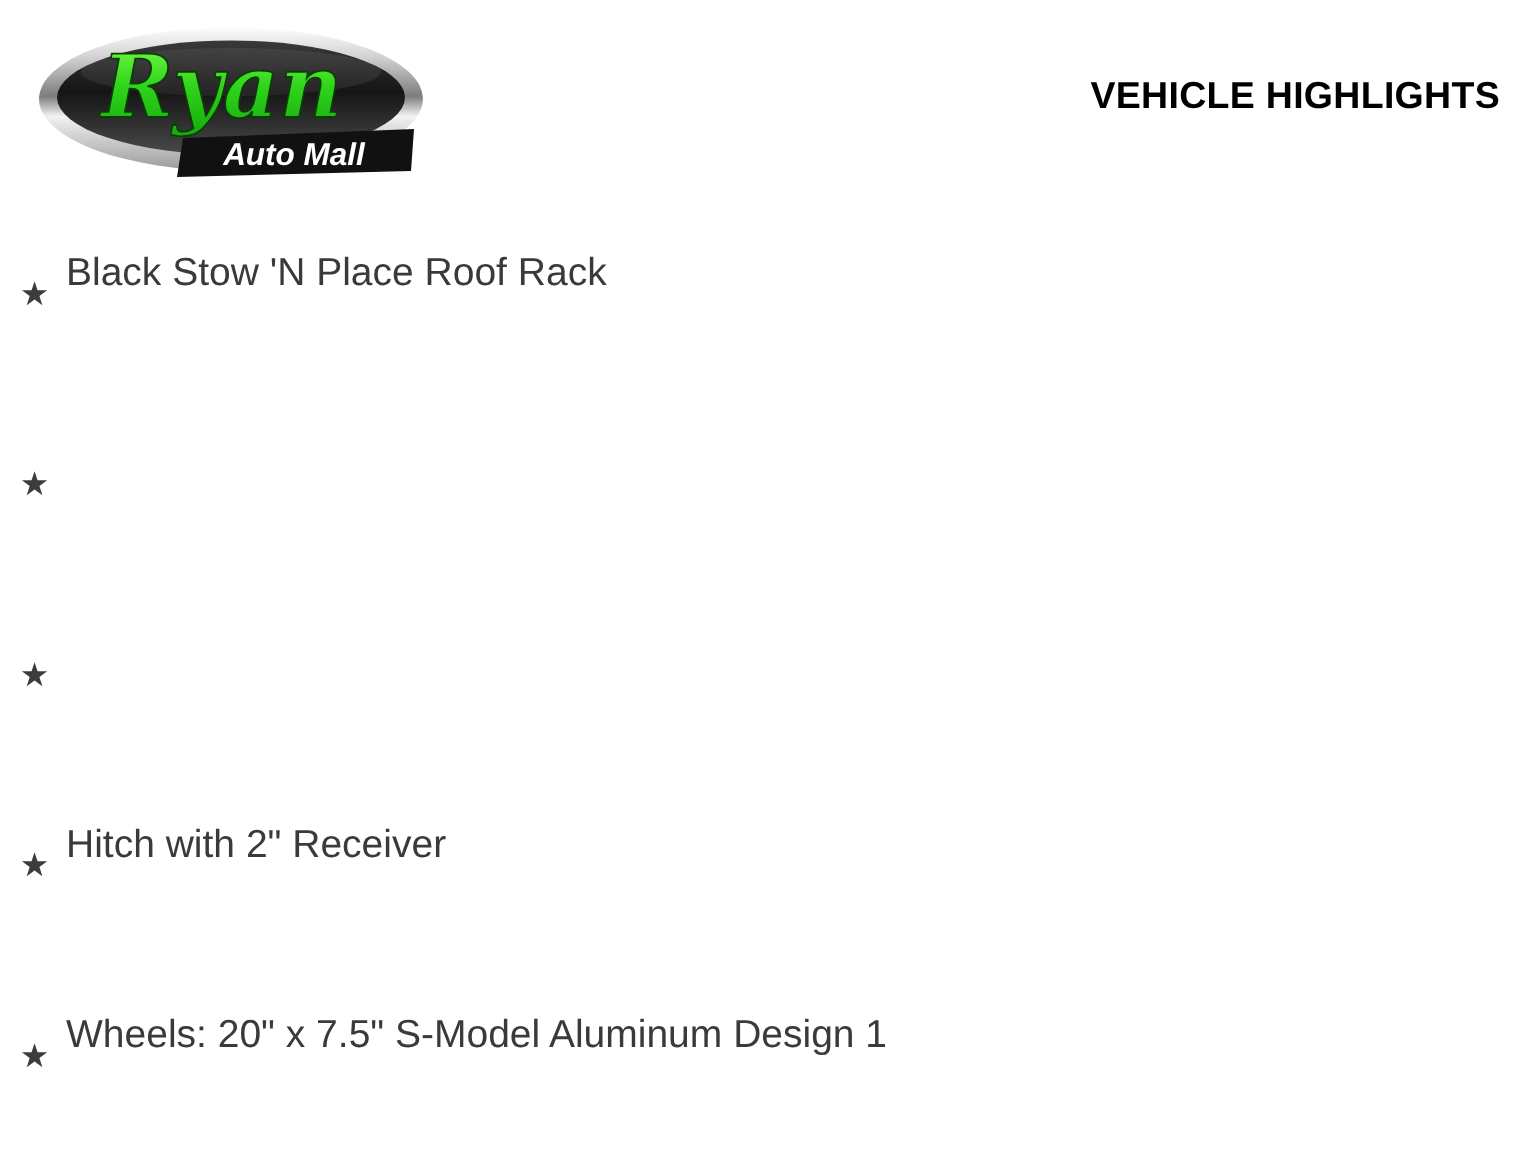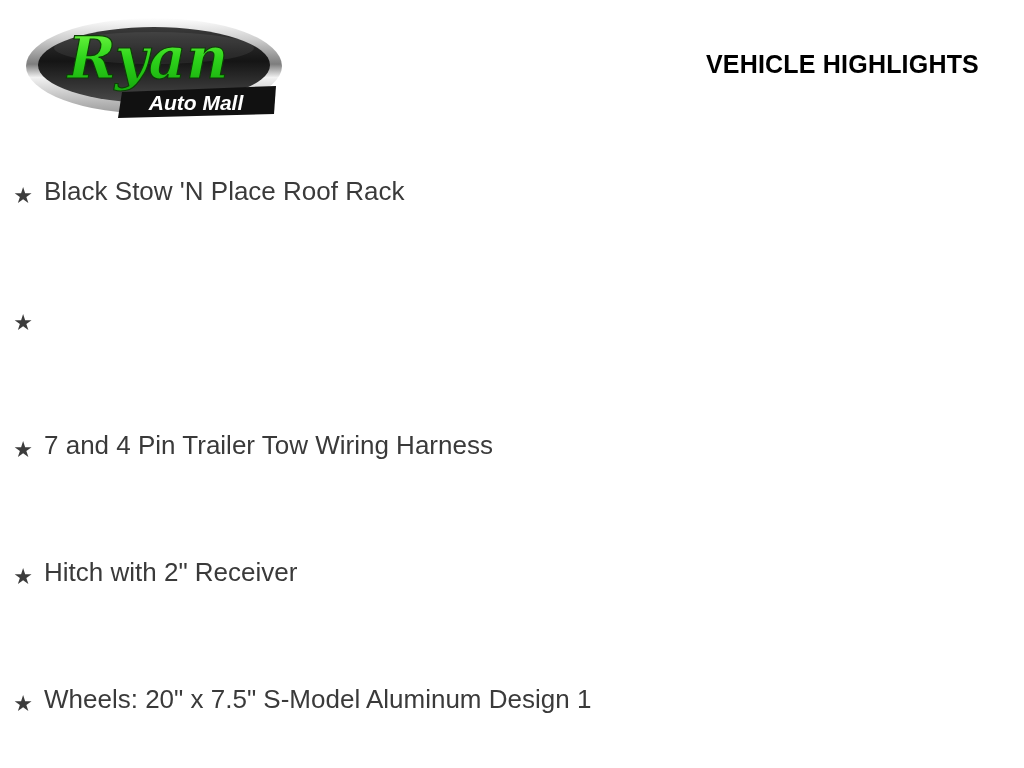--- a/index.html
+++ b/index.html
@@ -30,21 +30,21 @@
     height: 120px;
   }
   .logo svg {
     display: block;
     width: 272px;
     height: 120px;
   }
 
   .doc-title {
     position: absolute;
-    right: 45px;
+    right: 24px;
     top: 50px;
     font-size: 25px;
     font-weight: bold;
     color: #000000;
     letter-spacing: 0.2px;
     white-space: nowrap;
   }
 
   
   .highlights {
@@ -68,21 +68,21 @@
     font-size: 22px;
     line-height: 30px;
     text-align: center;
     margin-top: 31px;
   }
 
   .highlight-text {
     font-size: 26px;
     color: #3a3a3a;
     line-height: 30px;
-    margin-top: 26px;
+    margin-top: 16px;
     margin-left: 8px;
     white-space: nowrap;
   }
 </style>
 </head>
 <body>
 
 <div class="header">
 
   <div class="logo">
@@ -129,21 +129,20 @@
     <span class="star-icon">★</span>
     <span class="highlight-text">Black Stow 'N Place Roof Rack</span>
   </div>
 
   <div class="highlight-row">
     <span class="star-icon">★</span>
   </div>
 
   <div class="highlight-row">
     <span class="star-icon">★</span>
-    <span class="highlight-text">7 and 4 Pin Trailer Tow Wiring Harness</span>
   </div>
 
   <div class="highlight-row">
     <span class="star-icon">★</span>
     <span class="highlight-text">Hitch with 2" Receiver</span>
   </div>
 
   <div class="highlight-row">
     <span class="star-icon">★</span>
     <span class="highlight-text">Wheels: 20" x 7.5" S-Model Aluminum Design 1</span>

